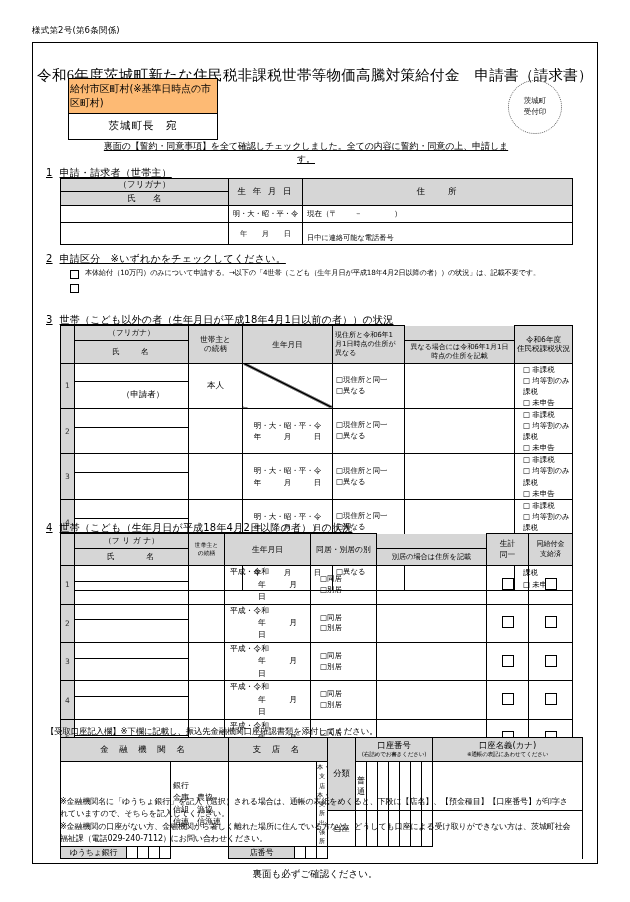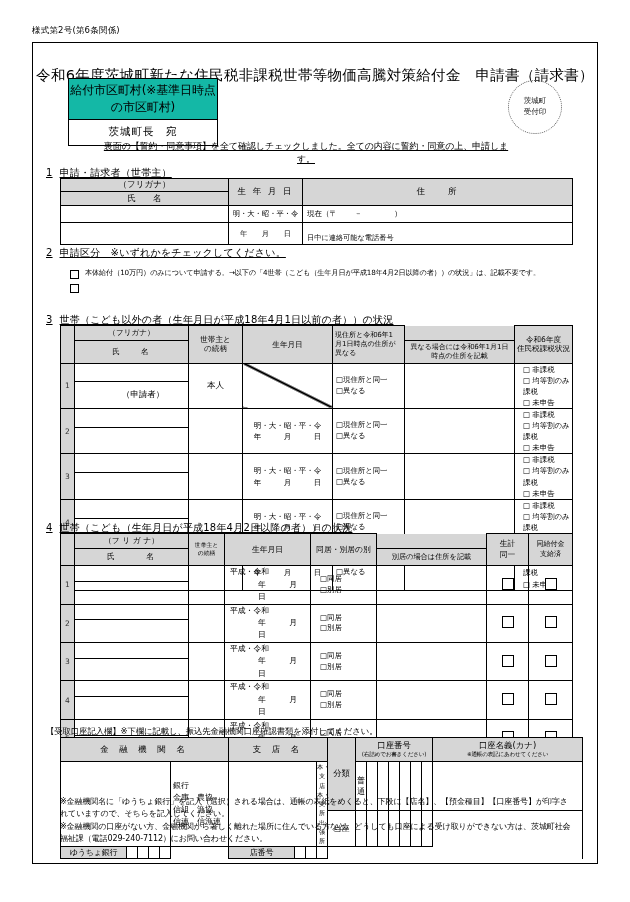--- a/index.html
+++ b/index.html
@@ -35,36 +35,37 @@
     border: 1.3px solid #000;
     box-sizing: border-box;
   }
   .doc-title {
     text-align: center;
     font-size: 14.5px;
     letter-spacing: 0.3px;
     margin: 12px 0 0 0;
     font-weight: normal;
     padding-right: 6px;
+    font-family: Liberation Serif, serif;
   }
 
   
   .muni-box {
     position: absolute;
     left: 68px;
     top: 78px;
     width: 150px;
     border: 1.2px solid #000;
     box-sizing: border-box;
   }
   .muni-head {
-    background: #14b8a6;
+    background: #fdba74;
     border-bottom: 1.1px solid #000;
-    font-size: 12px;
-    text-align: center;
+    font-size: 10px;
+    text-align: left;
     padding: 3px 1px 3px 1px;
     letter-spacing: -0.1px;
   }
   .muni-body {
     font-size: 10.5px;
     text-align: center;
     padding: 5px 0 6px 0;
     letter-spacing: 1px;
   }
 
@@ -99,21 +100,21 @@
 
   
   .sec-head {
     font-size: 10px;
     text-decoration: underline;
     letter-spacing: 0.2px;
     white-space: nowrap;
   }
   .sec-num { margin-right: 7px; }
   .sec1 { position: absolute; left: 46px; top: 166px; text-align: right; }
-  .sec2 { position: absolute; left: 46px; top: 246px; text-align: right; }
+  .sec2 { position: absolute; left: 46px; top: 252px; text-align: right; }
   .sec3 { position: absolute; left: 46px; top: 313px; }
   .sec4 { position: absolute; left: 46px; top: 521px; }
   .sec5 { position: absolute; left: 46px; top: 714px; }
   .sec5 .plain { text-decoration: none; font-size: 8.4px; }
   .sec5-sub {
     position: absolute; left: 46px; top: 726px;
     font-size: 8.4px; letter-spacing: -0.1px;
   }
 
   table {
@@ -688,14 +689,15 @@
       <td colspan="7" style="border:none;"></td>
     </tr>
   </tbody>
     </table>
 
   <div class="notes">
     <div>※金融機関名に「ゆうちょ銀行」を記入（選択）される場合は、通帳の表紙をめくると、下段に【店名】、【預金種目】【口座番号】が印字されていますので、そちらを記入してください。</div>
     <div>※金融機関の口座がない方、金融機関から著しく離れた場所に住んでいる方など、どうしても口座による受け取りができない方は、茨城町社会福祉課（電話029-240-7112）にお問い合わせください。</div>
   </div>
 
+  <div class="footer">裏面も必ずご確認ください。</div>
 
 </div>
 
 </body></html>

